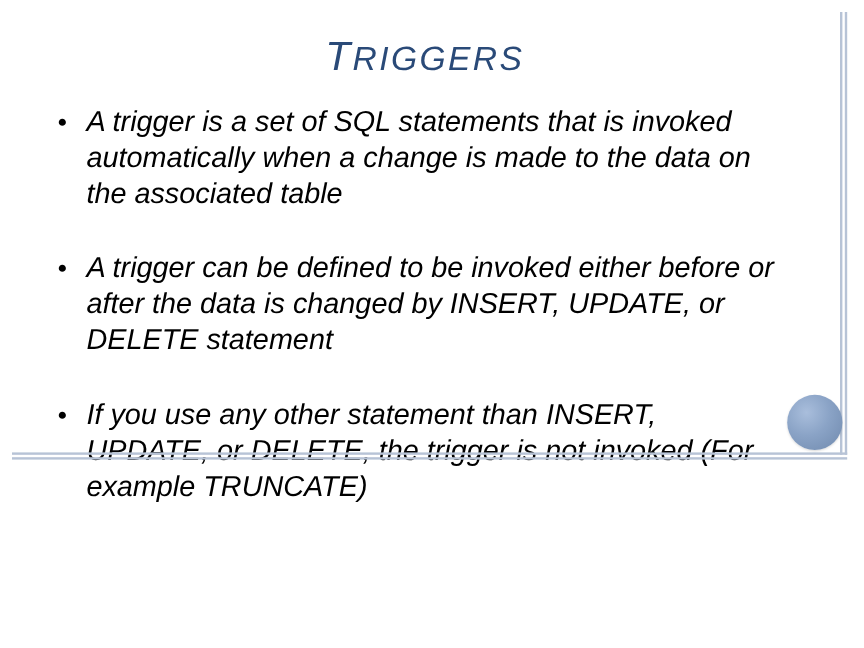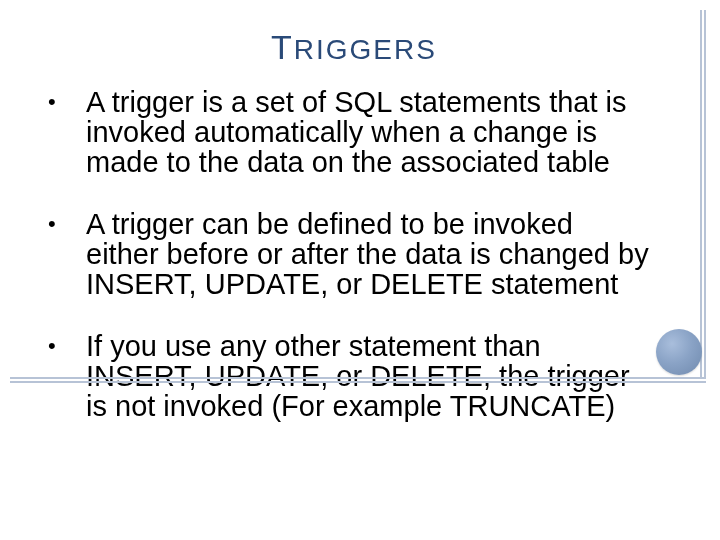--- a/index.html
+++ b/index.html
@@ -8,20 +8,21 @@
     font-family: Arial, Helvetica, sans-serif;
     background: #ffffff;
     position: relative;
   }
   .slide {
     width: 720px;
     height: 389px;
     background: #ffffff;
     position: relative;
     padding: 28px 60px 40px 48px;
+    font-style: italic;
   }
   .rule-right {
     position: absolute;
     right: 14px;
     top: 10px;
     bottom: 10px;
     width: 6px;
     border-left: 2px solid #b7c3d6;
     border-right: 2px solid #b7c3d6;
   }
@@ -64,24 +65,23 @@
   }
   .bullet-dot {
     flex: 0 0 auto;
     width: 18px;
     font-size: 22px;
     line-height: 30px;
     color: #000;
     margin-right: 6px;
   }
   .bullet-text {
-    font-size: 29px;
+    font-size: 24px;
     line-height: 30px;
     color: #000;
-    margin-left: 14px;
   }
 </style>
 </head>
 <body>
 
 <div class="slide">
 
   <div class="title">
     <span class="cap">T</span><span>RIGGERS</span>
   </div>

